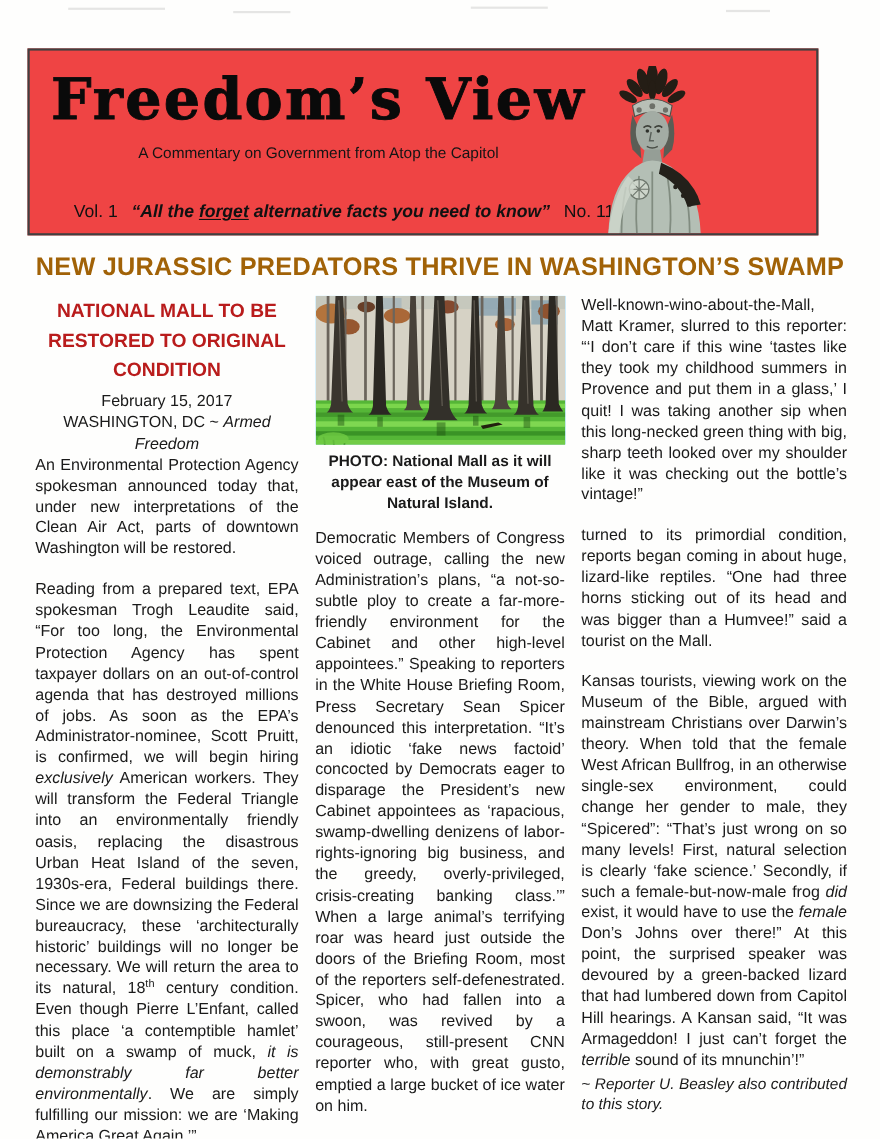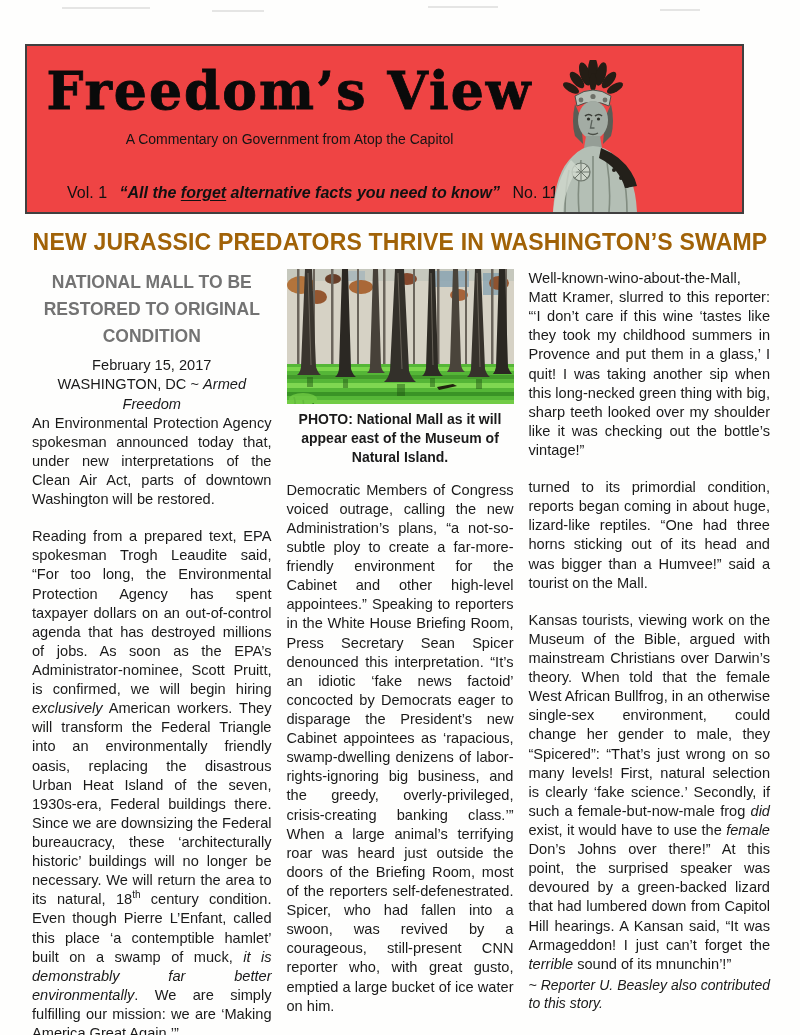--- a/index.html
+++ b/index.html
@@ -46,21 +46,21 @@
   .columns{
     position:absolute;left:32px;top:269px;width:738px;
     display:flex;gap:15px;align-items:flex-start;
   }
   .col{font-size:14.6px;line-height:1.31;text-align:justify;hyphens:auto;}
   .col-left{width:240px;}
   .col-mid{width:227px;}
   .col-right{width:242px;}
   .story-head{
     font-size:17.5px;font-weight:bold;text-align:center;line-height:1.55;
-    margin:0 6px 6px 6px;color:#737373;hyphens:none;
+    margin:0 6px 6px 6px;color:#b91c1c;hyphens:none;
   }
   .dateline,.byline{text-align:center;}
   .body-para{margin:0;}
   .body-para + .body-para{margin-top:18px;}
   sup{font-size:10px;line-height:0;}
   .photo-frame{width:227px;height:135px;overflow:hidden;background:#7dd3fc;}
   .photo-caption{
     font-weight:bold;text-align:center;font-size:14px;line-height:1.35;
     margin:6px 4px 14px 4px;hyphens:none;
   }

